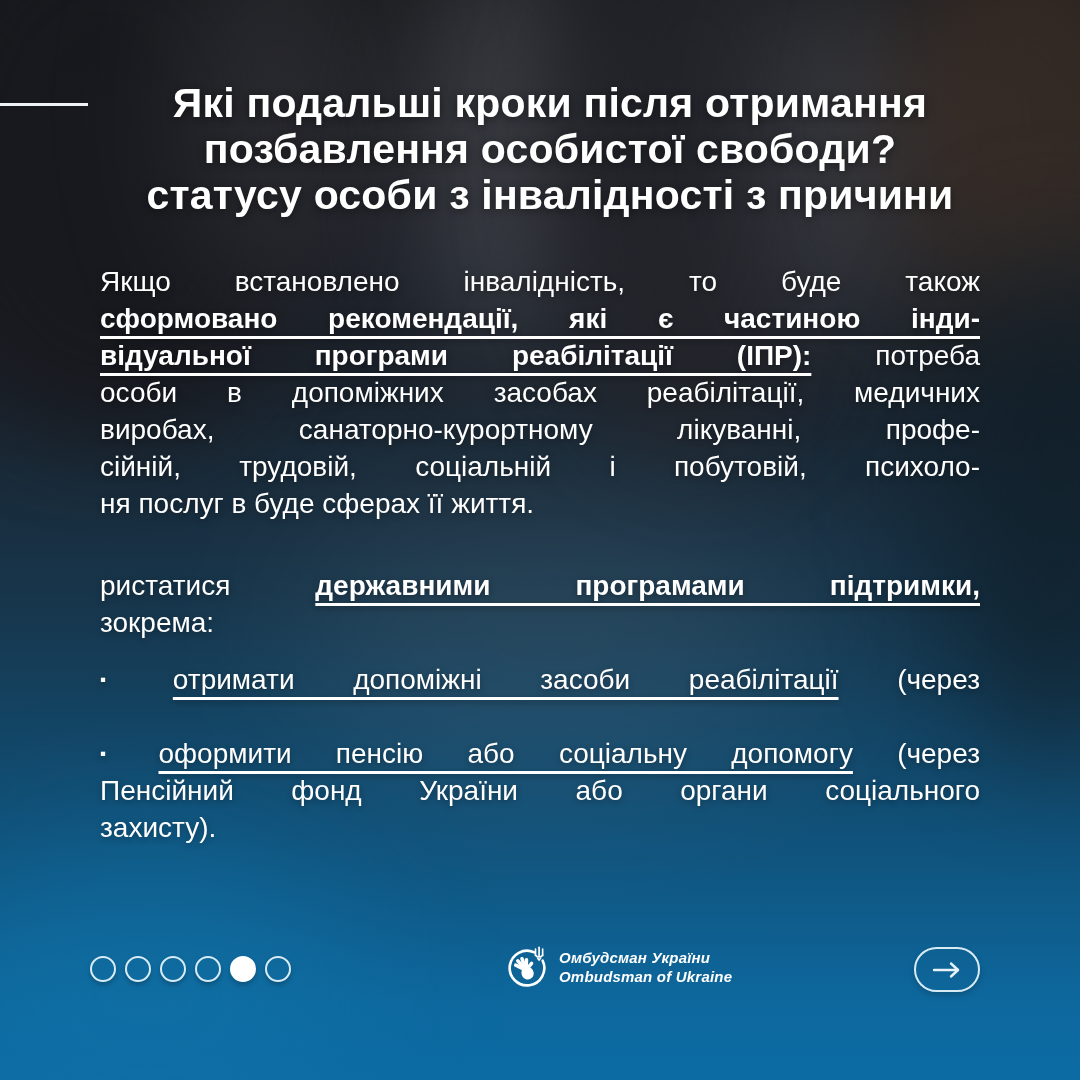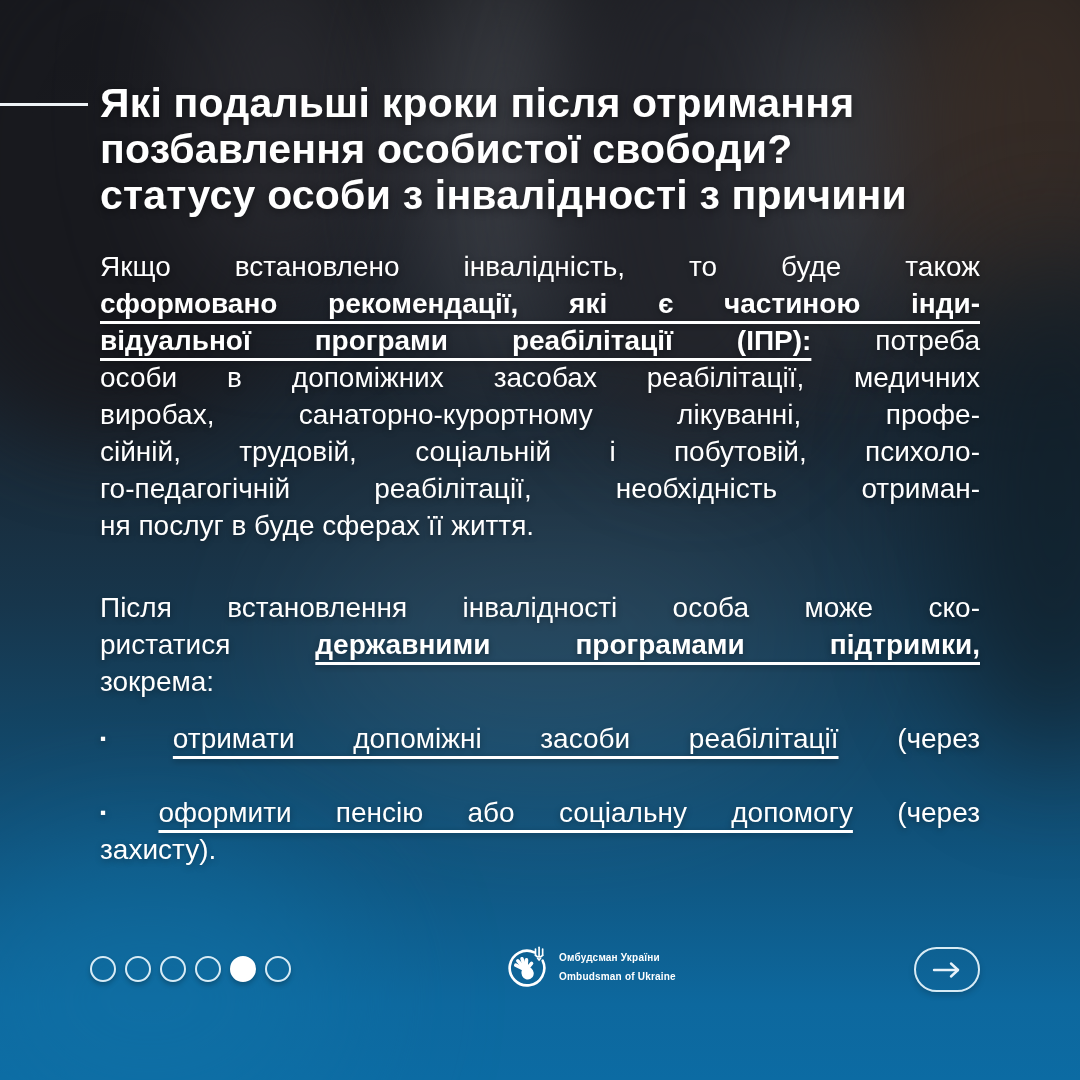--- a/index.html
+++ b/index.html
@@ -25,25 +25,25 @@
   .blob.h{left:-60px;top:840px;width:420px;height:320px;background:#1173a8;filter:blur(70px);opacity:.5;}
   .blob.i{left:180px;top:-80px;width:200px;height:380px;background:#3a3a40;filter:blur(60px);opacity:.5;}
 
   
   .accent-line{position:absolute;left:0;top:103px;width:88px;height:3px;background:#eef3f7;}
   .title-block{
     position:absolute;left:100px;top:80px;width:900px;
     font-size:41px;font-weight:700;line-height:46px;letter-spacing:.2px;
     text-shadow:0 2px 8px rgba(0,0,0,.45);
   }
-  .title-line{white-space:nowrap;}
+  .title-line{white-space:nowrap;text-align:center;}
 
   
   .content{
-    position:absolute;left:100px;top:248px;width:880px;
+    position:absolute;left:100px;top:263px;width:880px;
     font-size:28px;line-height:37px;font-weight:400;
     text-shadow:0 2px 6px rgba(0,0,0,.35);
   }
   .block{margin-bottom:12px;}
   .block.gap-lg{margin-bottom:45px;}
   .block.gap-md{margin-bottom:20px;}
   .block.gap-sm{margin-bottom:37px;}
   .line{text-align:justify;text-align-last:justify;}
   .line.end{text-align-last:left;}
   .seg-r{font-weight:400;}
@@ -64,21 +64,21 @@
   
   .dots{position:absolute;left:90px;top:956px;display:flex;gap:9px;}
   .dot{
     width:26px;height:26px;border-radius:50%;box-sizing:border-box;
     border:2.5px solid rgba(227,242,250,.95);
     box-shadow:0 3px 5px rgba(0,0,0,.22);
   }
   .dot.active{background:#fff;border-color:#fff;}
 
   .logo{position:absolute;left:506px;top:946px;display:flex;align-items:center;gap:11px;}
-  .logo-text{font-size:10px;font-weight:700;line-height:19.5px;letter-spacing:.2px;}
+  .logo-text{font-size:15px;font-weight:700;line-height:19.5px;letter-spacing:.2px;font-style:italic;}
 
   .next-btn{
     position:absolute;left:914px;top:947px;width:66px;height:45px;box-sizing:border-box;
     border:2.5px solid rgba(227,242,250,.95);border-radius:23px;
     display:flex;align-items:center;justify-content:center;
     background:transparent;cursor:pointer;
     box-shadow:0 3px 6px rgba(0,0,0,.18);
   }
 </style>
 </head>
@@ -105,33 +105,32 @@
   </div>
 
   <div class="content">
       <div class="block gap-lg">
         <div class="line"><span class="seg-r">Якщо встановлено інвалідність, то буде також</span></div>
         <div class="line"><span class="seg-bu">сформовано рекомендації, які є частиною інди-</span></div>
         <div class="line"><span class="seg-bu">відуальної програми реабілітації (ІПР):</span><span class="seg-r"> потреба</span></div>
         <div class="line"><span class="seg-r">особи в допоміжних засобах реабілітації, медичних</span></div>
         <div class="line"><span class="seg-r">виробах, санаторно-курортному лікуванні, профе-</span></div>
         <div class="line"><span class="seg-r">сійній, трудовій, соціальній і побутовій, психоло-</span></div>
-        <div class="line"><span class="seg-r">го-педагогічній реабілітації, необхідність отриман-</span></div>
         <div class="line end"><span class="seg-r">ня послуг в буде сферах її життя.</span></div>
       </div>
       <div class="block gap-md">
-        <div class="line"><span class="seg-r">Після встановлення інвалідності особа може ско-</span></div>
         <div class="line"><span class="seg-r">ристатися </span><span class="seg-bu">державними програмами підтримки,</span></div>
         <div class="line end"><span class="seg-r">зокрема:</span></div>
       </div>
       <div class="block gap-sm">
         <div class="line"><span class="seg-marker">▪</span><span class="seg-u">отримати допоміжні засоби реабілітації</span><span class="seg-r"> (через</span></div>
       </div>
       <div class="block gap-none">
         <div class="line"><span class="seg-marker">▪</span><span class="seg-u">оформити пенсію або соціальну допомогу</span><span class="seg-r"> (через</span></div>
+        <div class="line"><span class="seg-r">Пенсійний фонд України або органи соціального</span></div>
         <div class="line end"><span class="seg-r">захисту).</span></div>
       </div>
     </div>
 
   <div class="dots">
       <span class="dot"></span>
       <span class="dot"></span>
       <span class="dot"></span>
       <span class="dot"></span>
       <span class="dot active"></span>

